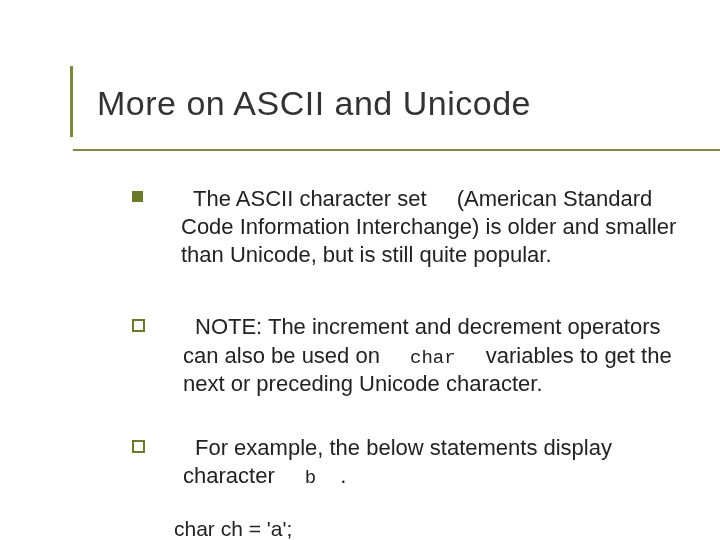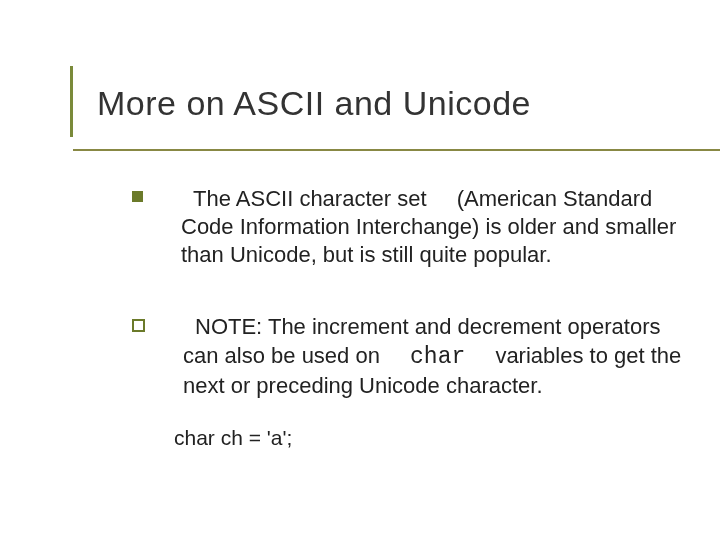--- a/index.html
+++ b/index.html
@@ -62,21 +62,21 @@
     display: block;
   }
   .para {
     font-size: 22px;
     line-height: 1.28;
     color: #222;
   }
   .ital { }
   .mono {
     font-family: "Courier New", Courier, monospace;
-    font-size: 23px;
+    font-size: 19px;
   }
   .code-block {
     padding-left: 54px;
     margin-top: 10px;
   }
   .code-line {
     font-family: Liberation Sans, sans-serif;
     font-size: 21px;
     line-height: 1.35;
     color: #222;
@@ -128,20 +128,28 @@
 
     <div class="bullet-row tight">
       <span class="bul">
           <span class="sq-outline"></span>
         </span>
       <p class="para">
         <span>NOTE: The increment and decrement operators can also be used on </span><span class="mono">char</span><span> variables to get the next or preceding Unicode character.</span>
       </p>
     </div>
 
+    <div class="bullet-row tight">
+      <span class="bul">
+          <span class="sq-outline"></span>
+        </span>
+      <p class="para">
+        <span> For example, the below statements display character </span><span class="mono">b</span><span>.</span>
+      </p>
+    </div>
 
     <div class="code-block">
       <div class="code-line">char ch = 'a';</div>
     </div>
 
   </div>
 
 
 </div>
 

